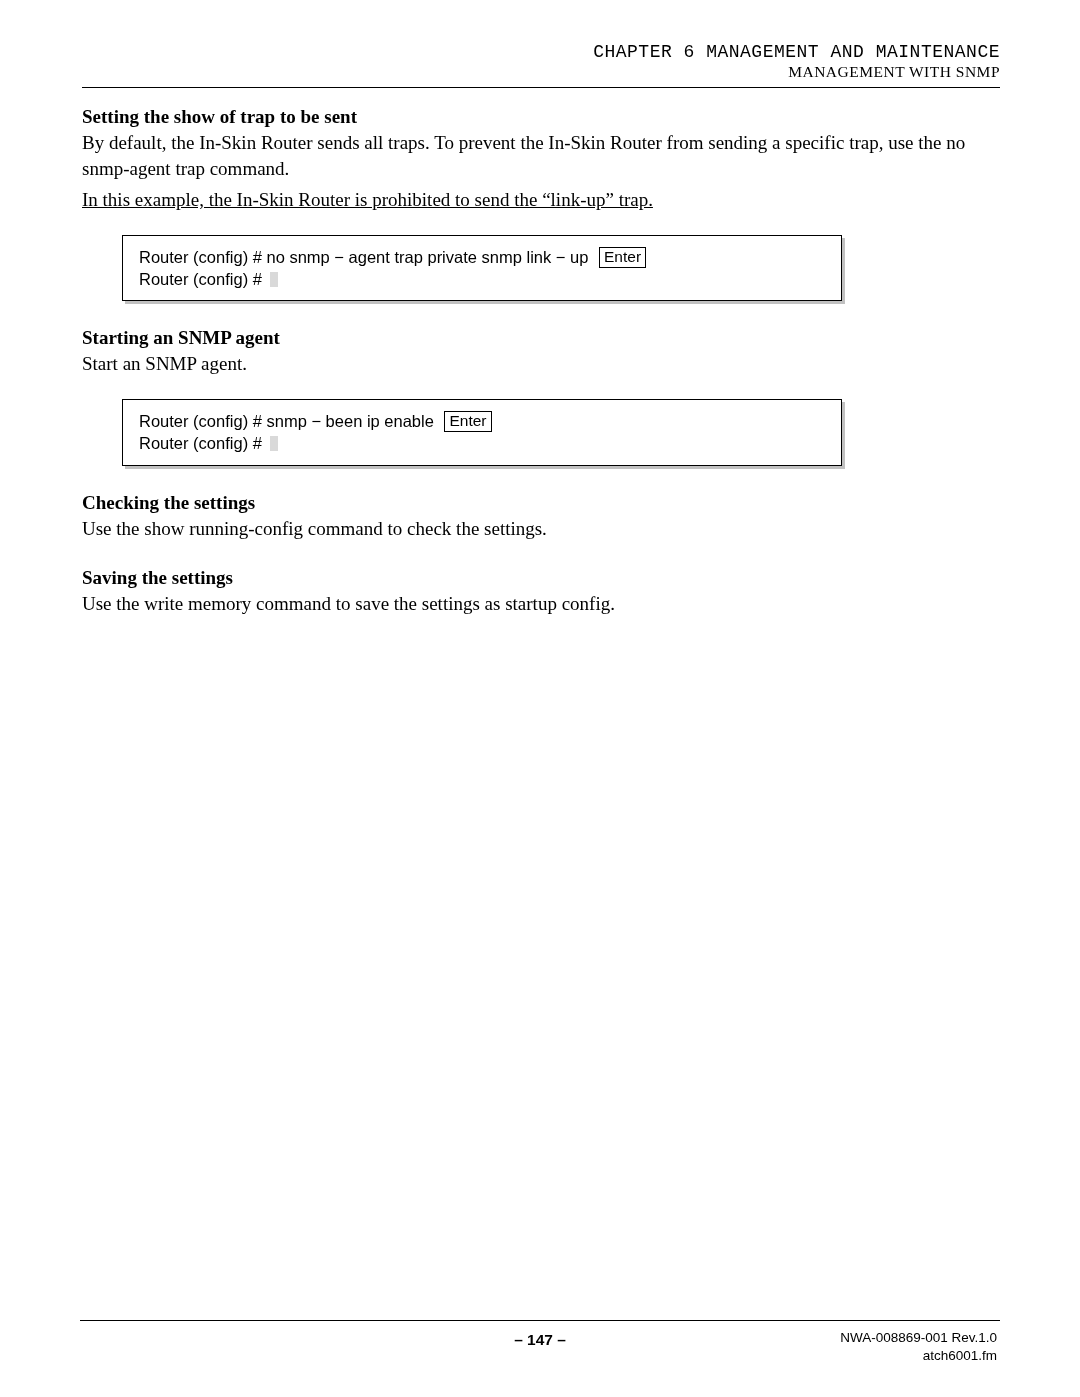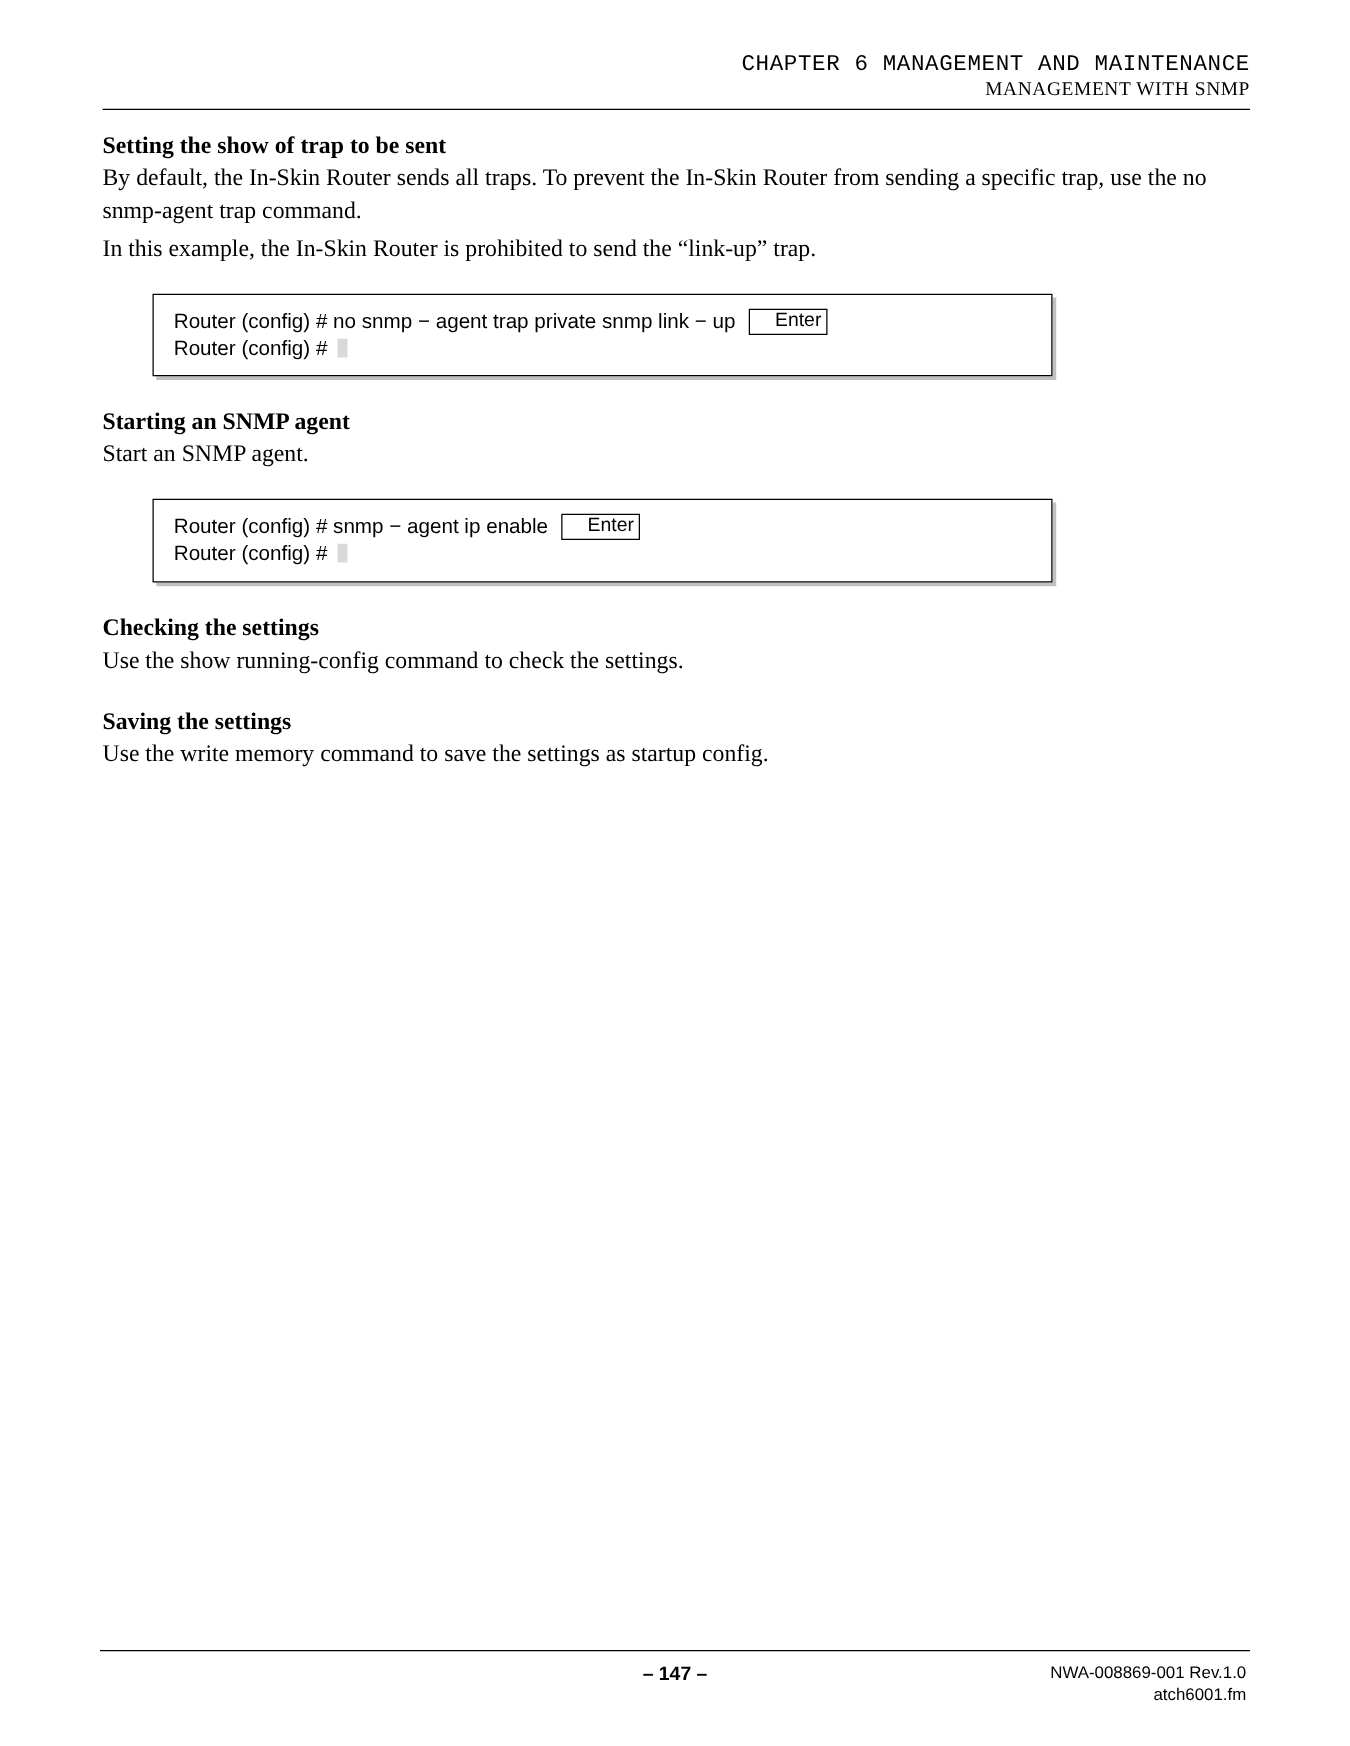--- a/index.html
+++ b/index.html
@@ -46,20 +46,21 @@
       margin-bottom: 2px;
       font-family: "Times New Roman", Times, serif;
     }
     .body-text {
       font-size: 19px;
       line-height: 1.35;
       margin: 0 0 6px 0;
     }
     .body-text + .body-text {
       margin-top: 0;
+      text-decoration: underline;
     }
     .code-box-wrap {
       margin: 22px 0 6px 40px;
       position: relative;
       width: 720px;
     }
     .code-box {
       border: 1px solid #000;
       padding: 10px 16px 10px 16px;
       font-family: Arial, Helvetica, sans-serif;
@@ -67,21 +68,21 @@
       line-height: 1.35;
       box-shadow: 3px 3px 0 0 #c1c1c1;
       background: #fff;
     }
     .code-line {
       white-space: nowrap;
     }
     .enter-key {
       display: inline-block;
       border: 1px solid #000;
-      padding: 0px 4px 1px 20px;
+      padding: 0px 4px 1px 4px;
       font-family: Arial, Helvetica, sans-serif;
       font-size: 15.5px;
       line-height: 1.15;
       margin-left: 6px;
       background: #fff;
       vertical-align: 1px;
     }
     .cursor-block {
       display: inline-block;
       width: 8px;
@@ -152,21 +153,21 @@
       </div>
     </div>
   </div>
 
   <div class="heading">Starting an SNMP agent</div>
   <p class="body-text">Start an SNMP agent.</p>
 
   <div class="code-box-wrap">
     <div class="code-box">
       <div class="code-line">
-        <span>Router (config) # snmp − agent ip enable</span>
+        <span>Router (config) # snmp − been ip enable</span>
         <span class="enter-key">Enter</span>
       </div>
       <div class="code-line">
         <span>Router (config) #</span>
         <span class="cursor-block"></span>
       </div>
     </div>
   </div>
 
   <div class="heading">Checking the settings</div>

